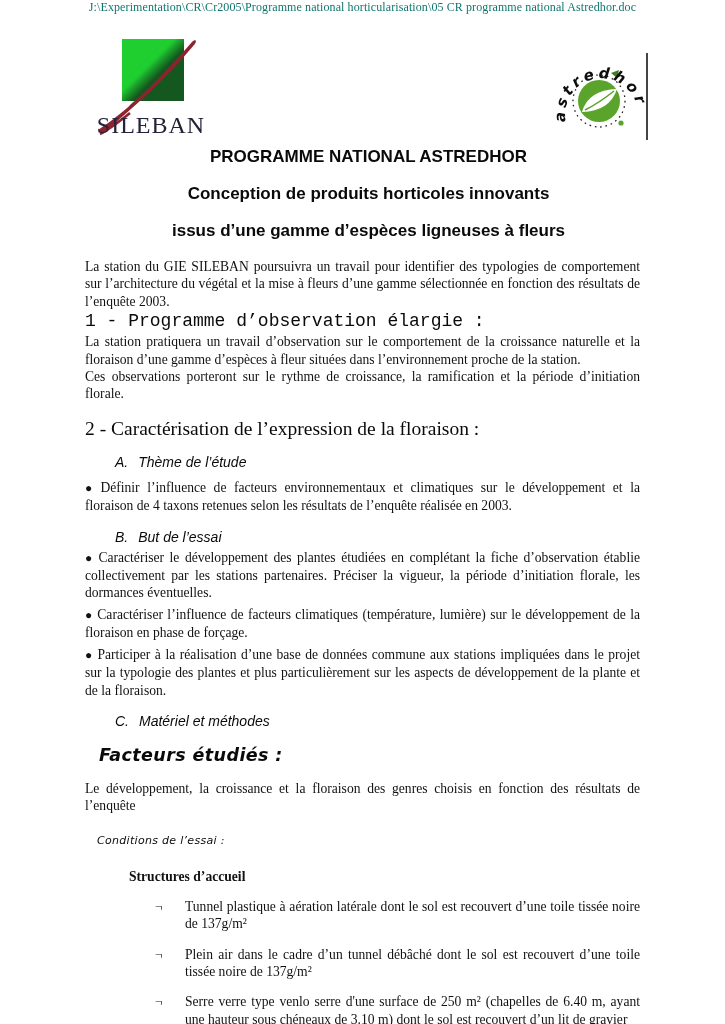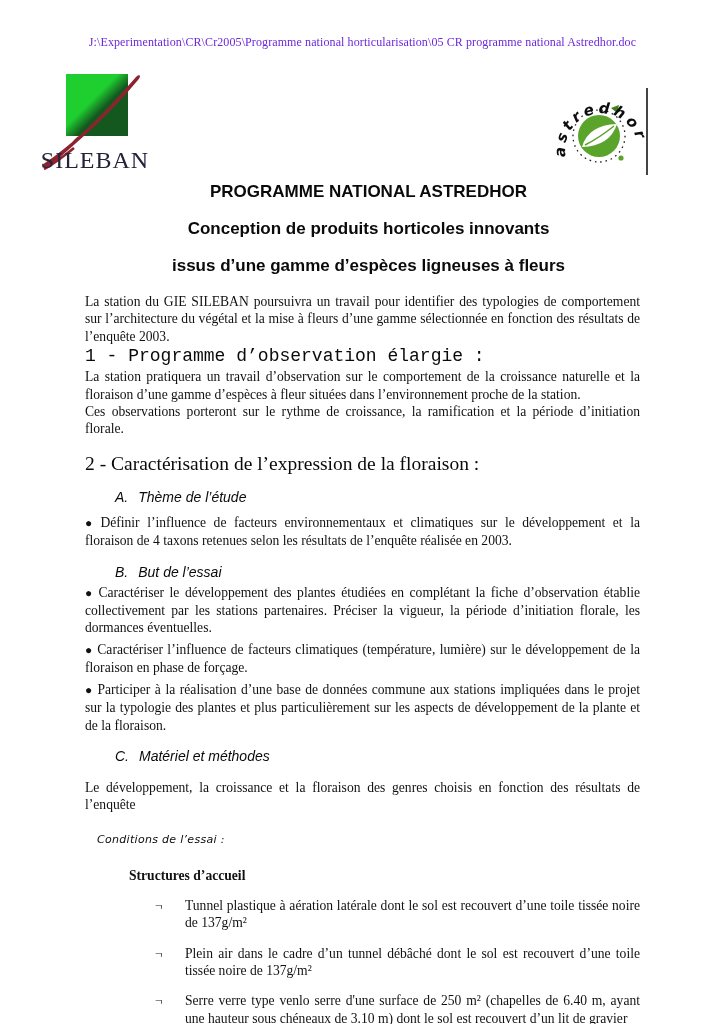--- a/index.html
+++ b/index.html
@@ -6,29 +6,28 @@
   .page{
     position:relative;
     width:725px;height:1024px;
     margin:0 auto;
     background:#ffffff;
     font-family:"Liberation Serif","DejaVu Serif",serif;
     color:#111;
     overflow:hidden;
   }
   .filepath{
-    padding-top:35px;
     text-align:center;
     font-size:12px;
-    color:#6d28d9;
+    color:#0f766e;
     letter-spacing:.1px;
   }
   .logo-row{
     margin-top:22px;
-    padding:0 70px 0 40px;
+    padding:0 70px 0 96px;
     display:flex;
     justify-content:space-between;
     align-items:flex-start;
     height:100px;
   }
   .titles{margin-top:10px;margin-left:12px;}
   .title-line{
     text-align:center;
     font-family:"Liberation Sans","DejaVu Sans",sans-serif;
     font-weight:bold;
@@ -188,20 +187,21 @@
       <span class="dot-marker">●</span><span>Caractériser l’influence de facteurs climatiques (température, lumière) sur le développement de la floraison en phase de forçage.</span>
     </p>
     <p class="body-p tight">
       <span class="dot-marker">●</span><span>Participer à la réalisation d’une base de données commune aux stations impliquées dans le projet sur la typologie des plantes et plus particulièrement sur les aspects de développement de la plante et de la floraison.</span>
     </p>
 
     <div class="sub-label">
       <span>C.</span><span class="sub-text">Matériel et méthodes</span>
     </div>
 
+    <div class="facteurs-h">Facteurs étudiés :</div>
     <p class="body-p facteurs-p">Le développement, la croissance et la floraison des genres choisis en fonction des résultats de l’enquête</p>
 
     <div class="conditions-h">Conditions de l’essai :</div>
 
     <div class="structures-h">Structures d’accueil</div>
 
     <div class="dash-item">
       <span class="dash-marker">¬</span>
       <div class="dash-text">Tunnel plastique à aération latérale  dont le sol est recouvert d’une  toile tissée noire de 137g/m²</div>
     </div>

